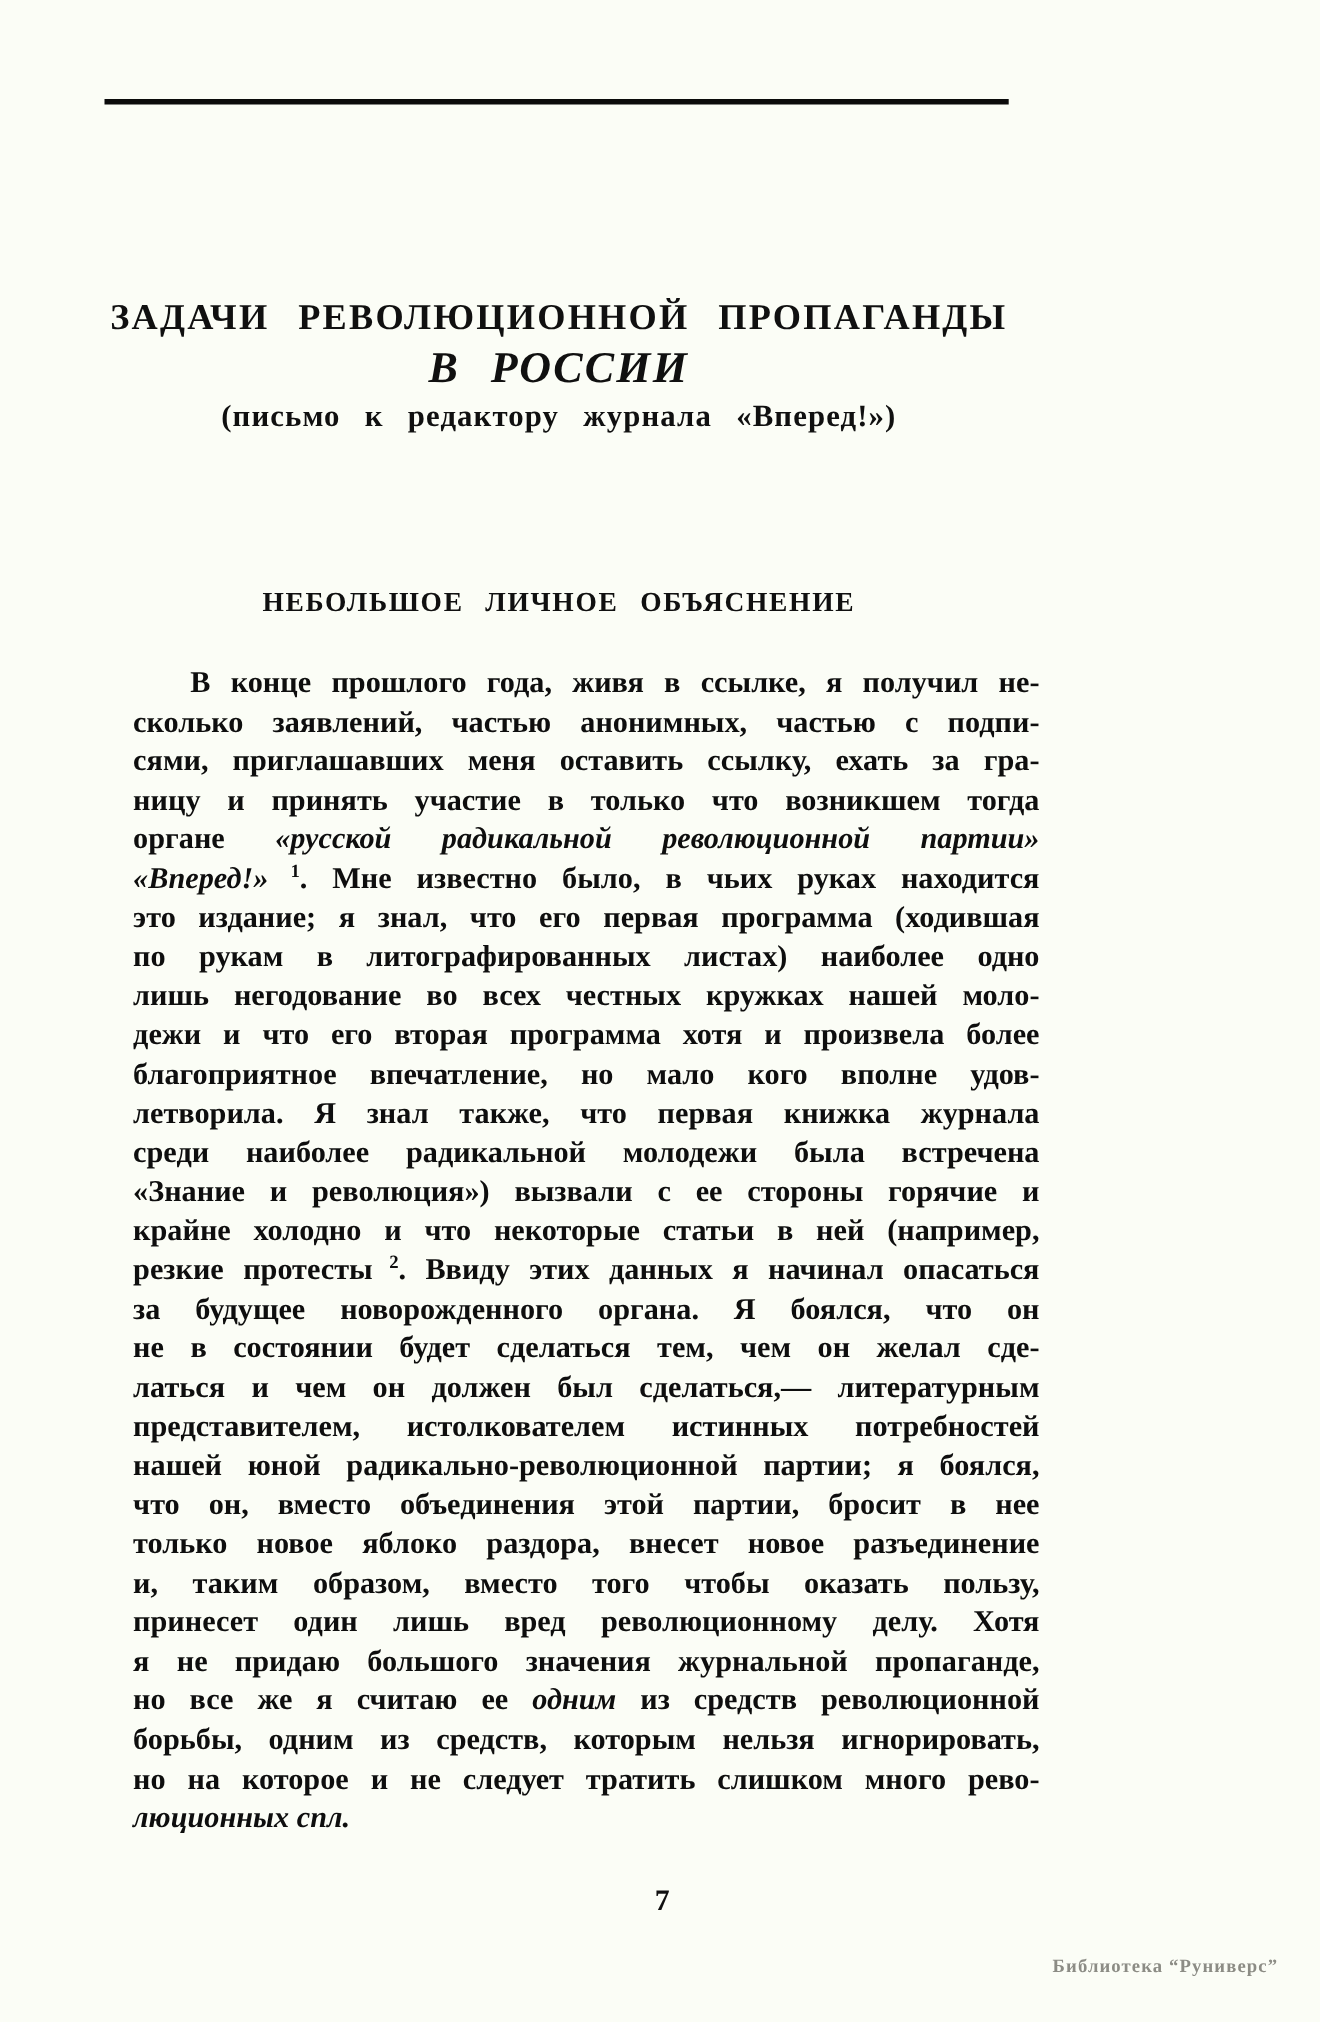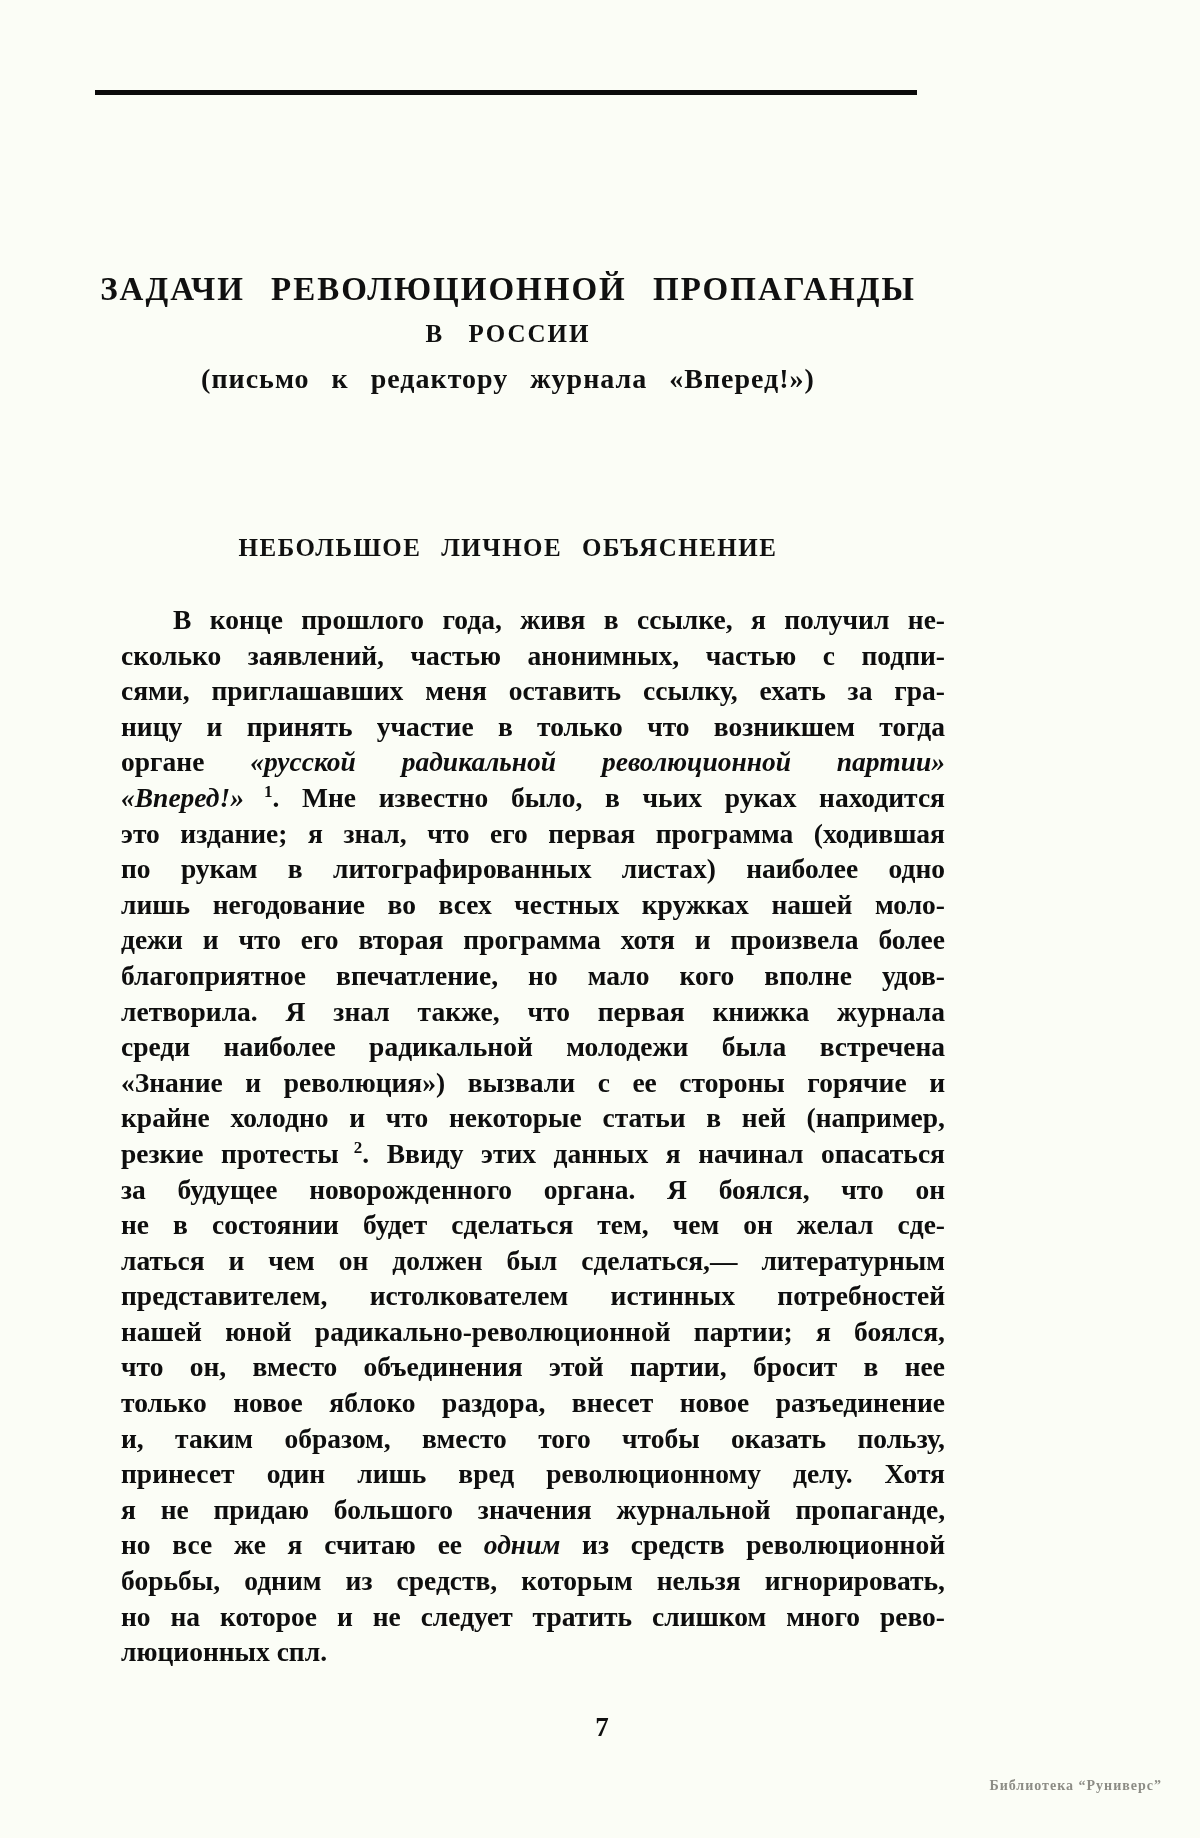--- a/index.html
+++ b/index.html
@@ -36,24 +36,25 @@
     font-weight: 700;
   }
   .title-line1 {
     font-size: 33px;
     letter-spacing: 2px;
     word-spacing: 16px;
     line-height: 46px;
     white-space: nowrap;
   }
   .title-line2 {
-    font-size: 25px;
+    font-size: 40px;
     letter-spacing: 2px;
     word-spacing: 16px;
     line-height: 44px;
+    font-style: italic;
   }
   .subtitle {
     font-size: 28px;
     letter-spacing: 1px;
     word-spacing: 14px;
     line-height: 46px;
   }
   .section-heading {
     position: absolute;
     left: 95px;
@@ -82,20 +83,21 @@
     white-space: normal;
     height: 35.6px;
     overflow: visible;
   }
   .body-text .line.indent {
     padding-left: 52px;
   }
   .body-text .line.last {
     text-align: right;
     text-align-last: left;
+    font-style: italic;
   }
   .body-text .seg-i {
     font-style: italic;
   }
   .body-text .seg-sup {
     font-size: 0.62em;
     vertical-align: super;
     line-height: 0;
   }
   .page-number {
@@ -104,21 +106,21 @@
     top: 1712px;
     width: 42px;
     text-align: center;
     font-size: 27px;
     font-weight: 700;
   }
   .watermark {
     position: absolute;
     right: 38px;
     top: 1778px;
-    font-size: 14px;
+    font-size: 17px;
     font-weight: 700;
     color: #8c8c85;
     letter-spacing: 1px;
   }
 </style>
 </head>
 <body>
 
 <div class="page">
 

